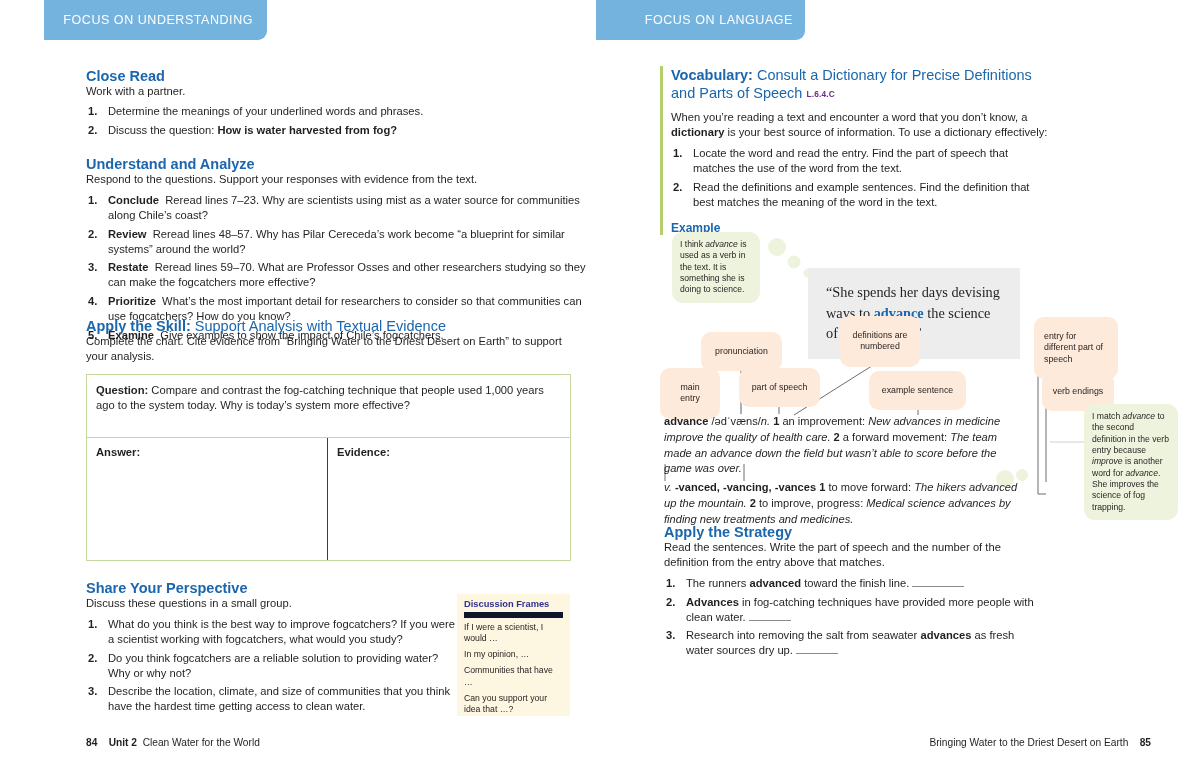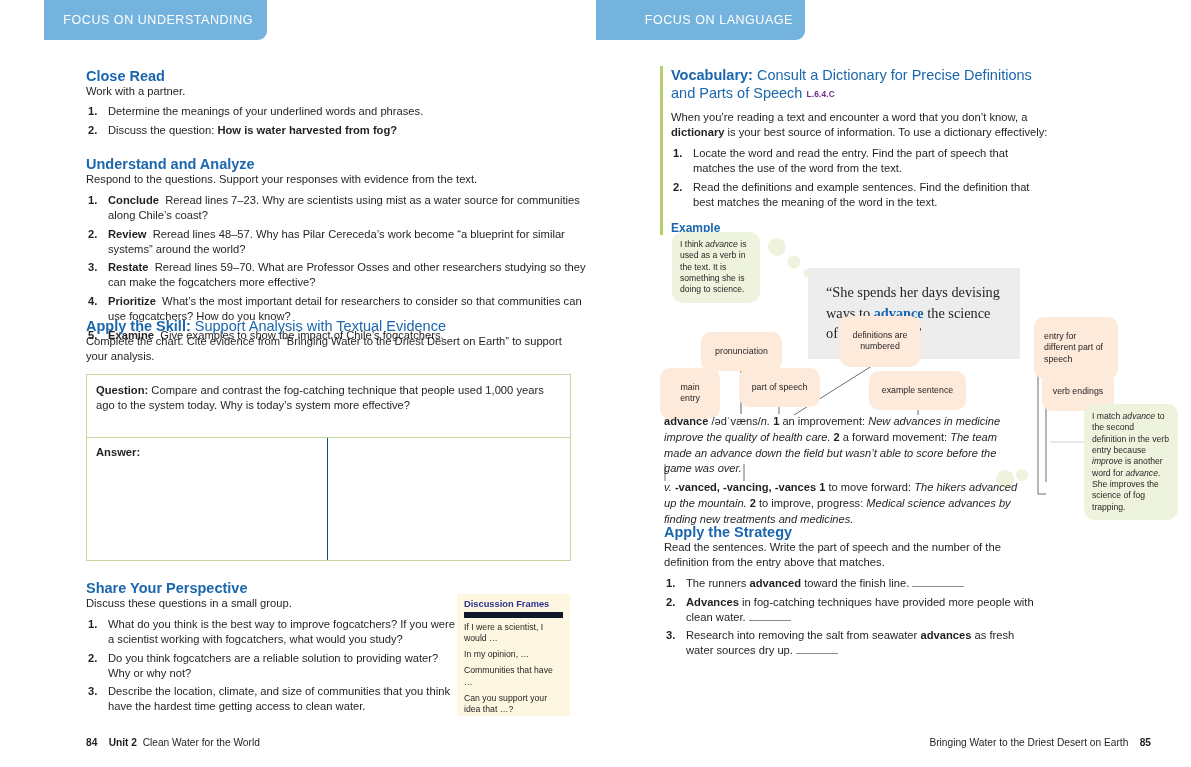--- a/index.html
+++ b/index.html
@@ -223,20 +223,23 @@
     <p class="body block-sub">Complete the chart. Cite evidence from “Bringing Water to the Driest Desert on Earth” to support your analysis.</p>
 
     <div class="chart">
       <div class="q-row">
         <b>Question:</b>
         <span>Compare and contrast the fog-catching technique that people used 1,000 years ago to the system today. Why is today’s system more effective?</span>
       </div>
       <div class="cols">
         <div class="col col-a">
           <span>Answer:</span>
+        </div>
+        <div class="col col-b">
+          <span>Evidence:</span>
         </div>
       </div>
     </div>
   </div>
 
   <div id="share">
     <h2 class="h-blue">Share Your Perspective</h2>
     <p class="body block-sub">Discuss these questions in a small group.</p>
     <ol class="nlist" style="margin-top:6px;">
       <li>

